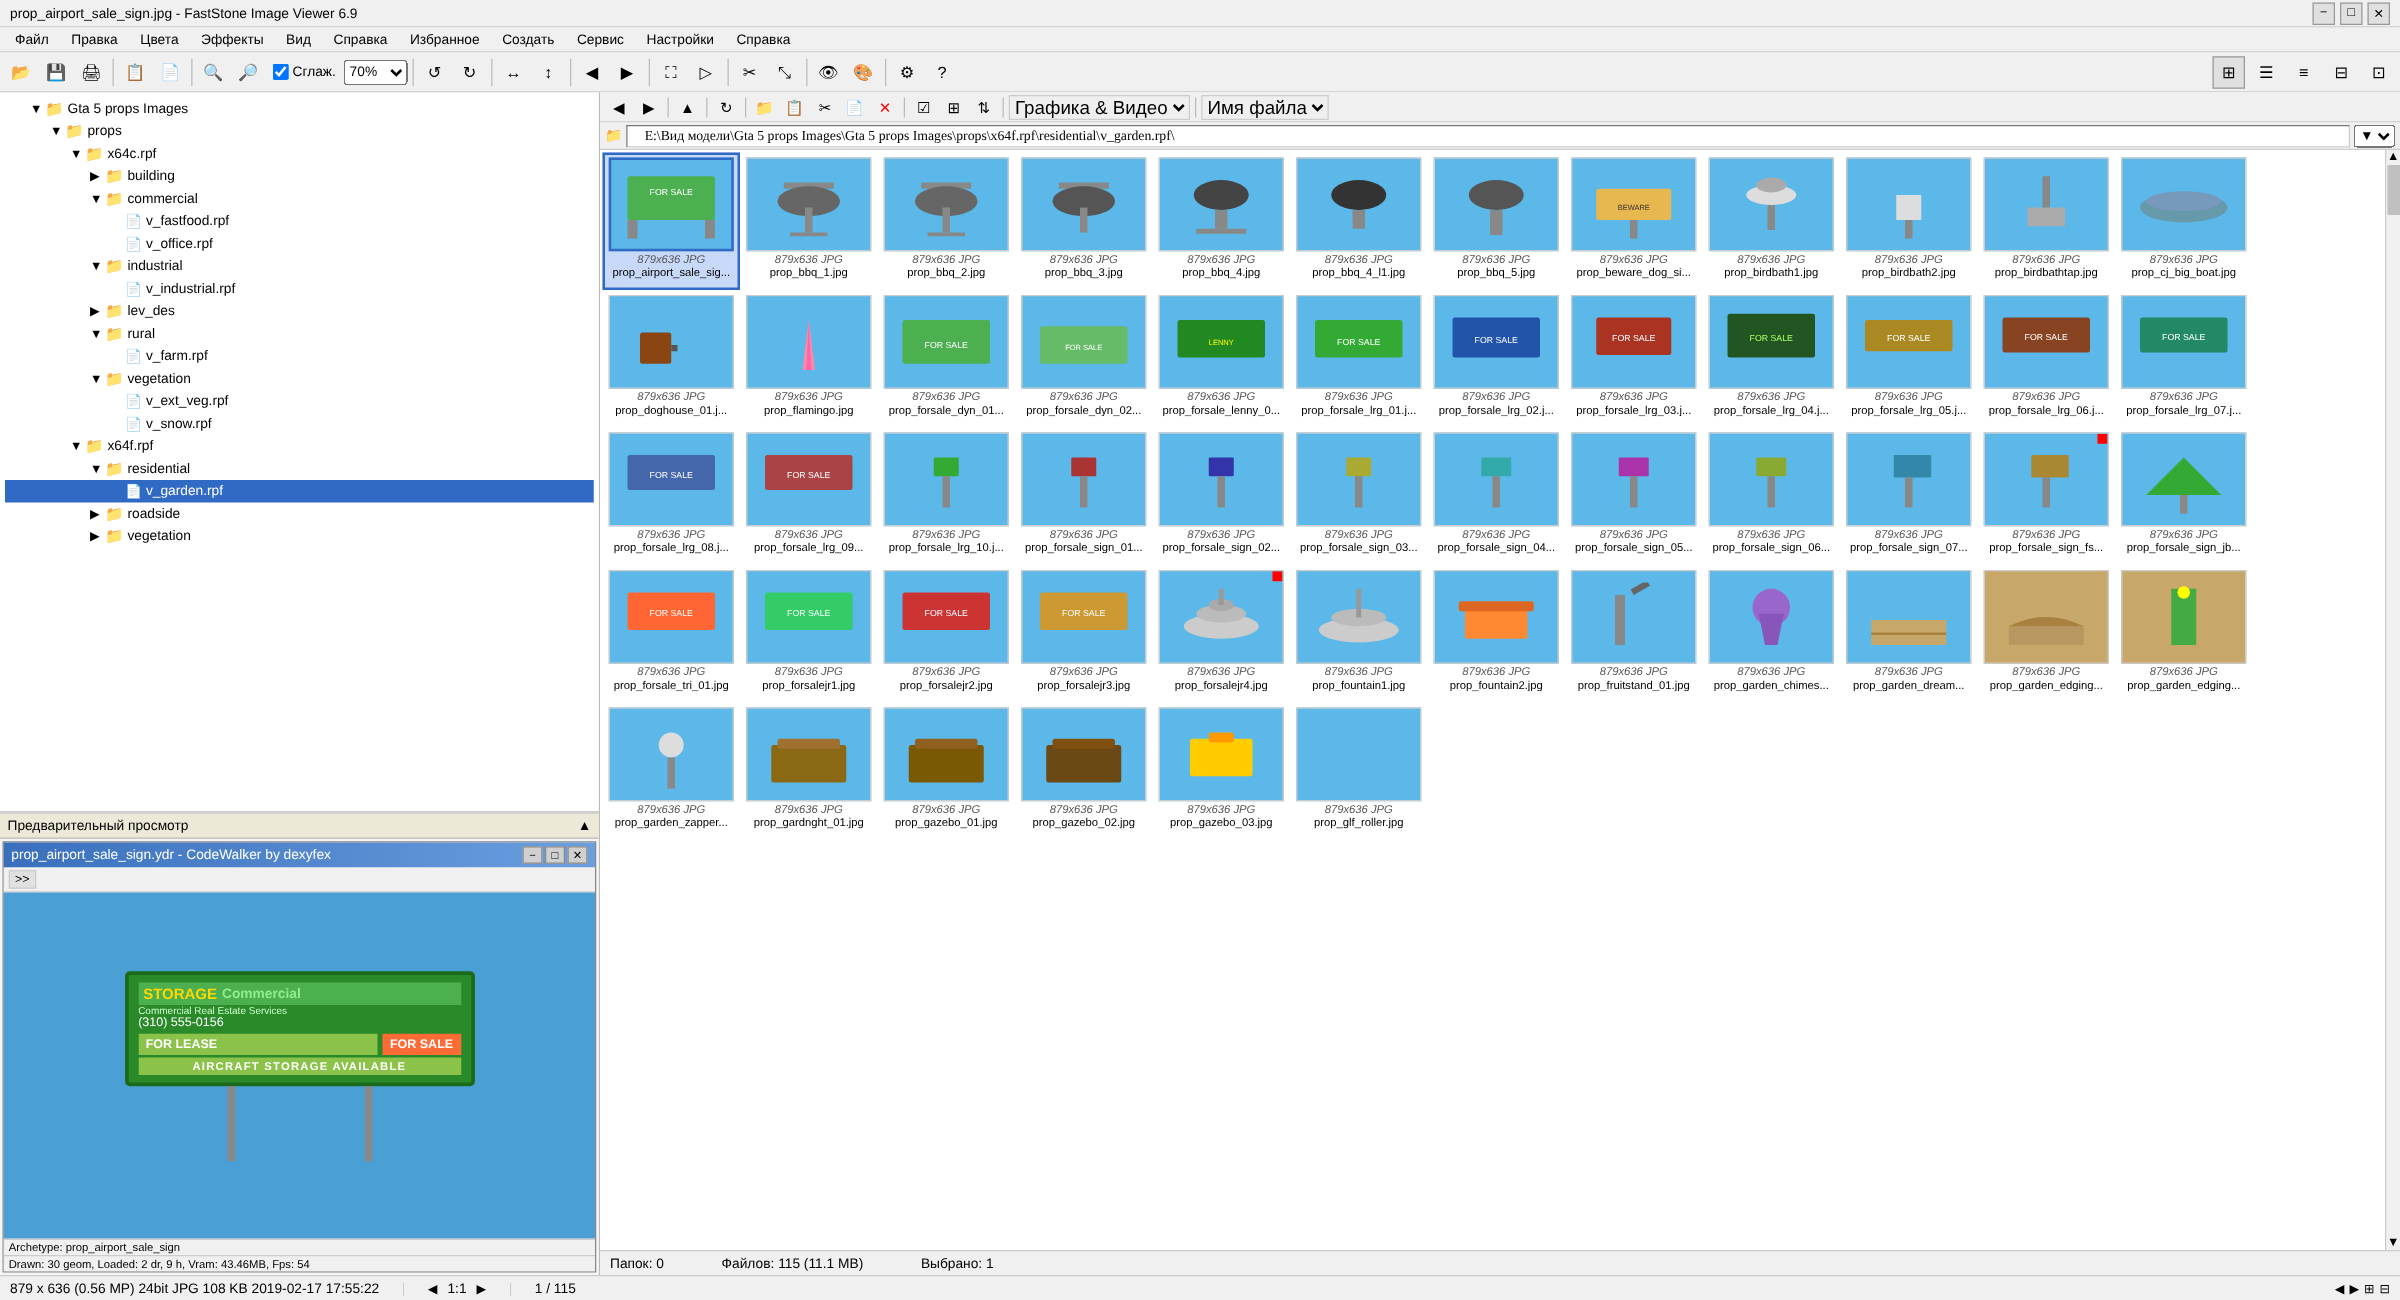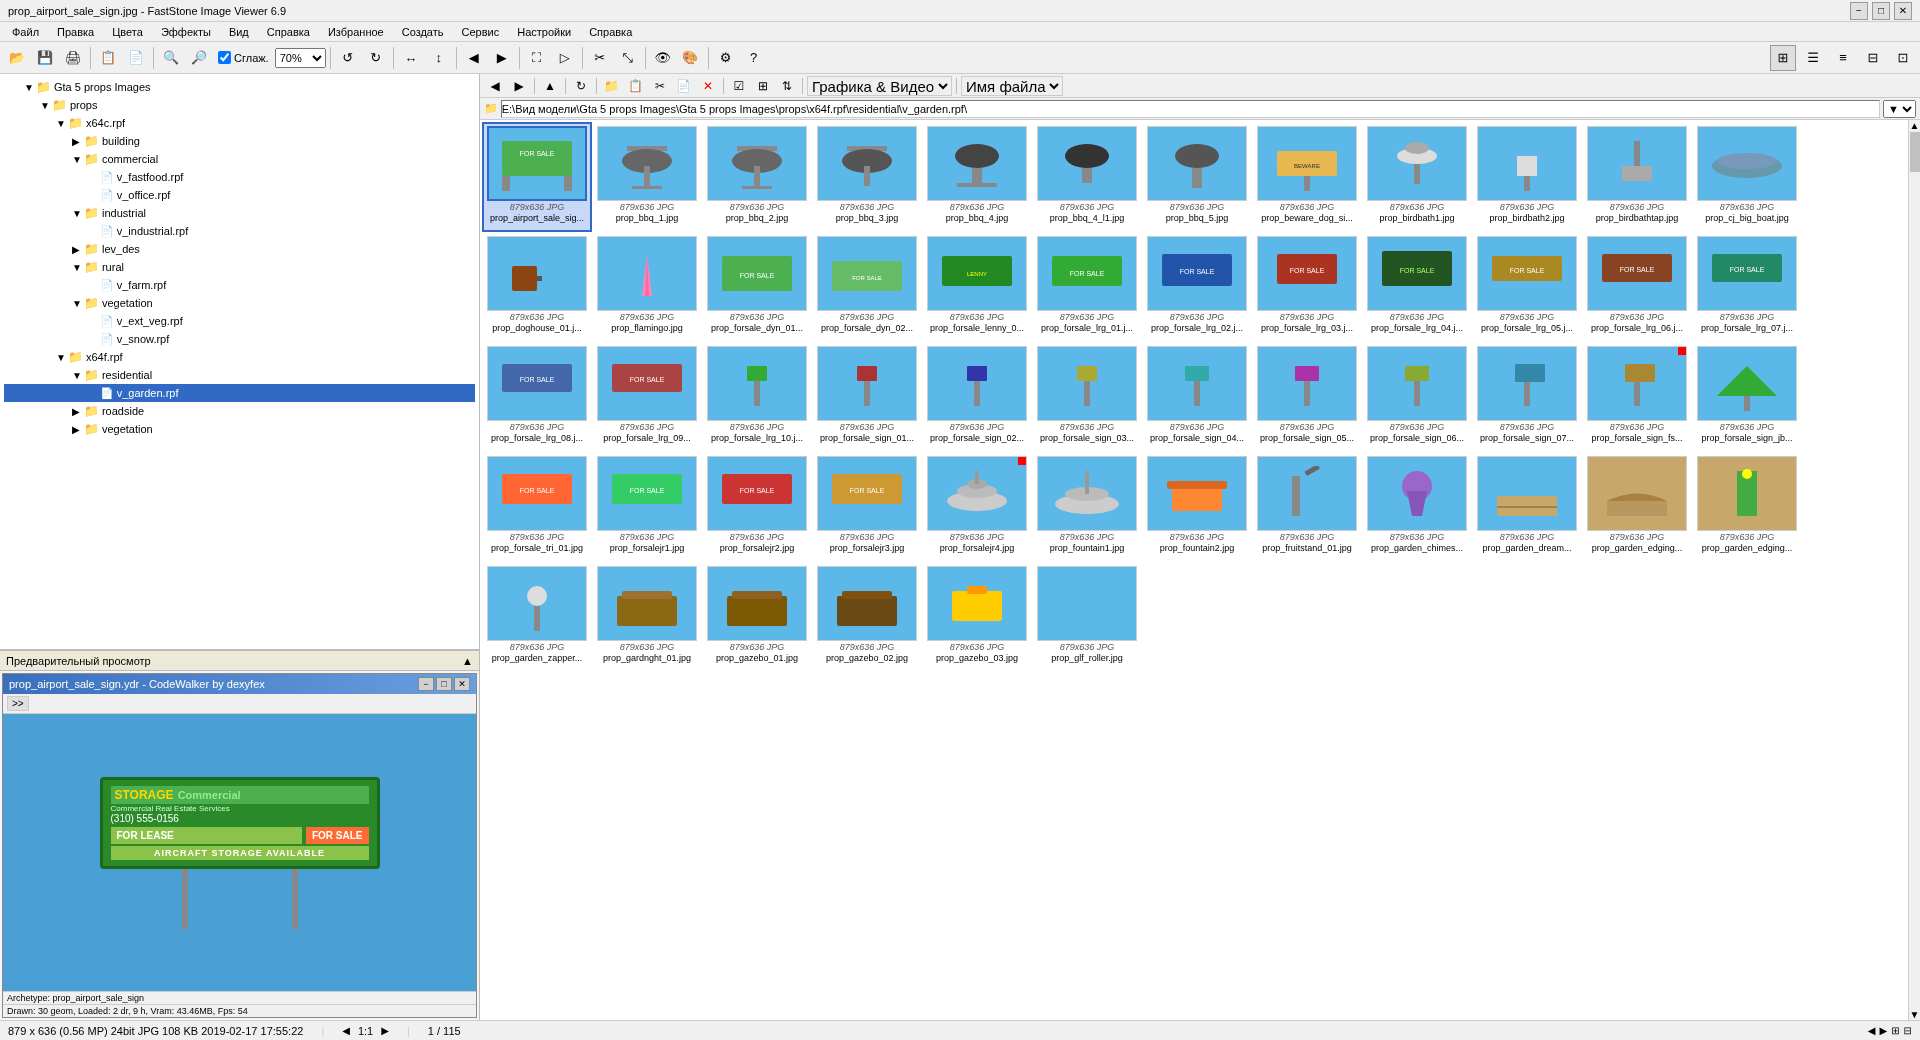--- a/index.html
+++ b/index.html
@@ -189,21 +189,22 @@
       background: #f0f0f0;
       border-bottom: 1px solid #ccc;
       padding: 0 4px;
       gap: 3px;
     }
     #path-input {
       flex: 1;
       height: 18px;
       font-size: 11px;
       border: 1px inset #ccc;
-      padding: 0 0;
+      padding: 0 14px;
+      font-family: Liberation Serif, serif;
     }
 
     
     #image-grid {
       flex: 1;
       overflow-y: scroll;
       display: flex;
       flex-wrap: wrap;
       align-content: flex-start;
       gap: 0;
@@ -1355,20 +1356,27 @@
             <div class="img-name">prop_glf_roller.jpg</div>
           </div>
         </div>
       <div class="scrollbar-v">
         <div style="font-size:10px; text-align:center; cursor:pointer;">▲</div>
         <div class="scroll-thumb"></div>
         <div style="margin-top:auto; font-size:10px; text-align:center; cursor:pointer;">▼</div>
       </div>
     </div>
 
+    <div id="statusbar">
+      <span>Папок: 0</span>
+      <span> &nbsp;&nbsp; </span>
+      <span>Файлов: 115 (11.1 MB)</span>
+      <span> &nbsp;&nbsp; </span>
+      <span>Выбрано: 1</span>
+    </div>
   </div>
 </div>
 
 <div id="viewer-statusbar" style="height:20px; background:#f0f0f0; border-top:1px solid #ccc; display:flex; align-items:center; padding:0 8px; font-size:11px; gap:8px;">
   <span>879 x 636 (0.56 MP)  24bit  JPG  108 KB  2019-02-17 17:55:22</span>
   <span style="margin:0 10px; color:#ccc;">|</span>
   <div class="nav-btn">◀</div>
   <span>1:1</span>
   <div class="nav-btn">▶</div>
   <span style="margin:0 10px; color:#ccc;">|</span>

